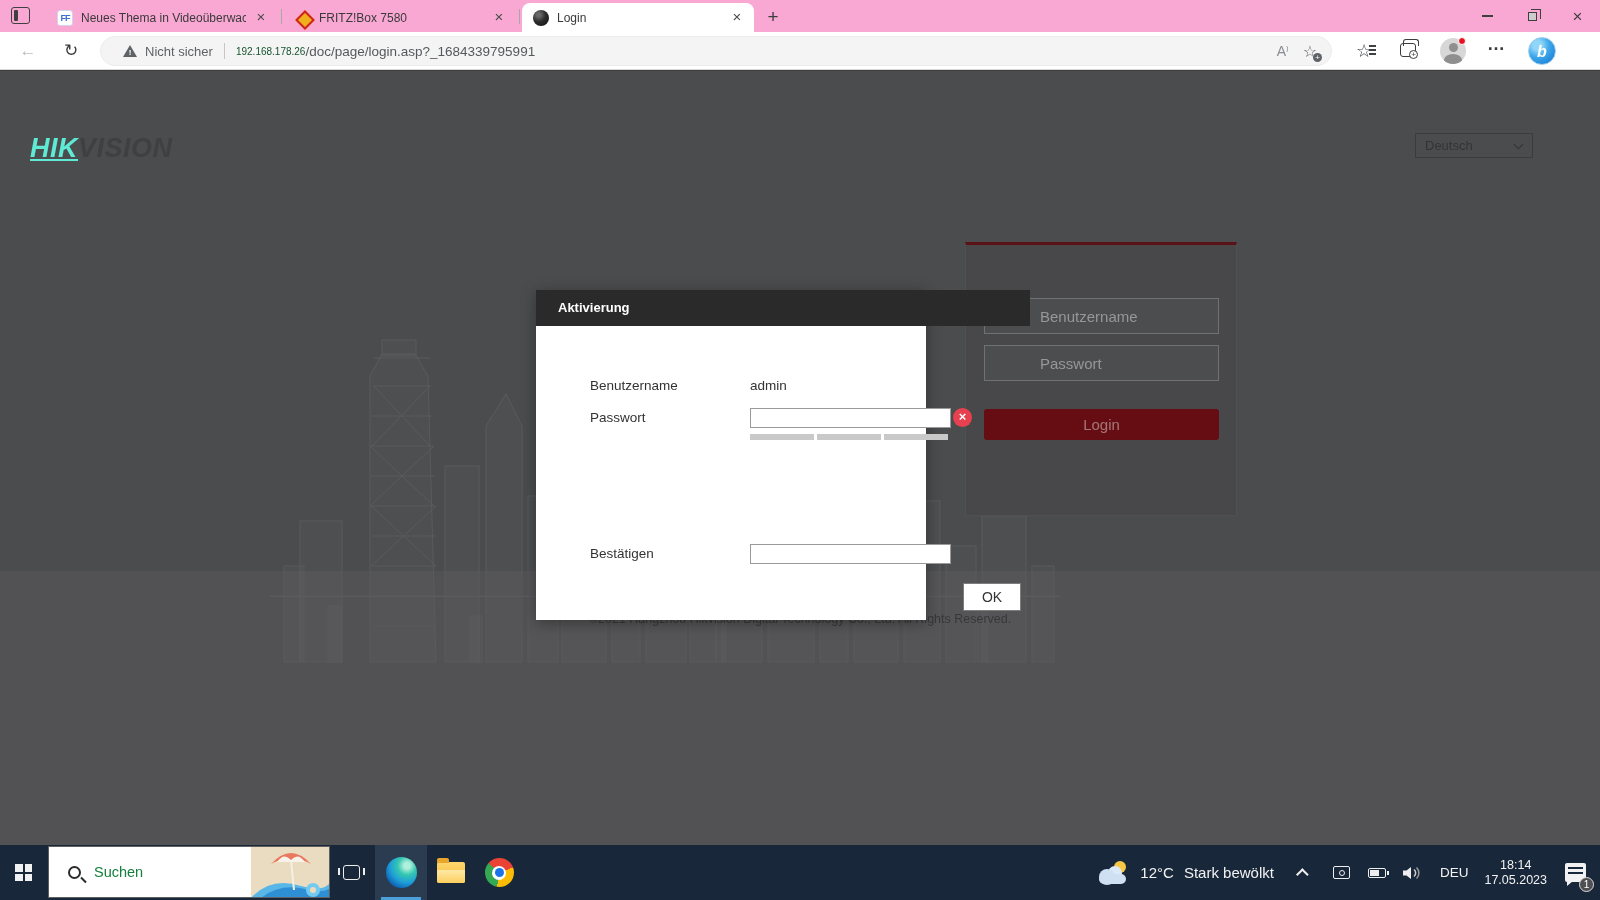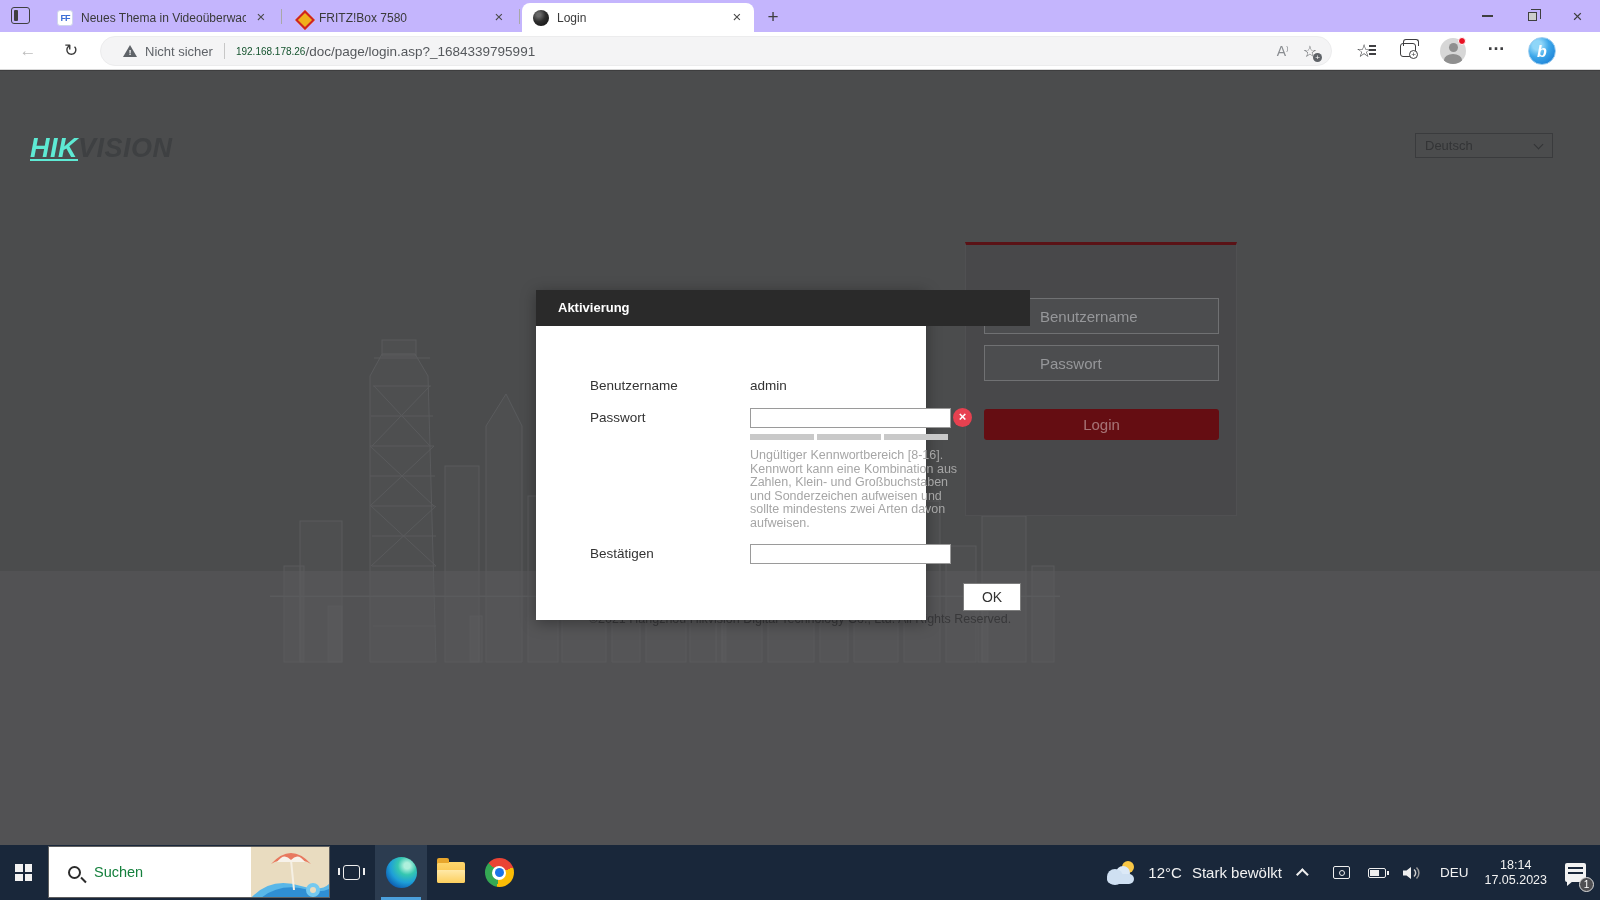--- a/index.html
+++ b/index.html
@@ -1,20 +1,20 @@
 <!DOCTYPE html>
 <html><head>
 <meta charset="utf-8">
 <style>
   * { margin:0; padding:0; box-sizing:border-box; }
   html,body { width:1600px; height:900px; overflow:hidden; }
   body { font-family:"Liberation Sans", sans-serif; position:relative; background:#4b4c4d; }
 
   
-  .tabstrip { position:absolute; left:0; top:0; width:1600px; height:32px; background:#c4b5fd; }
+  .tabstrip { position:absolute; left:0; top:0; width:1600px; height:32px; background:#f9a8d4; }
   .tab-actions { position:absolute; left:11px; top:7px; width:19px; height:17px; border:1.6px solid #3f3f3f; border-radius:3px; }
   .tab-actions::before { content:""; position:absolute; left:2px; top:2px; bottom:2px; width:4px; background:#3f3f3f; border-radius:1px; }
   .tab { position:absolute; top:3px; height:29px; display:flex; align-items:center; padding:0 8px 0 11px; width:232px; }
   .tab.active { background:#ffffff; border-radius:8px 8px 0 0; }
   .tab-title { flex:1; font-size:12px; color:#3a3a3a; white-space:nowrap; overflow:hidden; margin:0 6px 0 8px; }
   .tab-close { width:18px; height:18px; line-height:16px; text-align:center; font-size:15px; color:#4a4a4a; border-radius:4px; }
   .tab-divider { position:absolute; top:9px; width:1px; height:15px; background:#a8a8a8; }
   .favicon { width:16px; height:16px; flex:0 0 16px; position:relative; }
   .fav-ff { background:#fff; border:1px solid #cfd6ec; border-radius:3px; color:#3b6fd4; font-weight:bold; font-size:9px; line-height:14px; text-align:center; letter-spacing:-1px; }
   .fav-fritz { }
@@ -56,21 +56,21 @@
   .profile-dot { position:absolute; left:1458px; top:5px; width:8px; height:8px; border-radius:50%; background:#e81123; border:1.5px solid #fff; z-index:3; }
   .morebtn { left:1487px; top:2px; font-size:18px; letter-spacing:1px; color:#3d3d3f; font-weight:bold; }
   .bing { left:1528px; top:5px; width:28px; height:28px; border-radius:50%; background:radial-gradient(circle at 32% 28%, #8fd6f8 0 18%, #3da8ea 45%, #1272cf 100%); color:#fff; font-weight:bold; font-style:italic; font-size:16px; text-align:center; line-height:27px; border:1px solid #9ccdf0; }
 
   
   .page { position:absolute; left:0; top:70px; width:1600px; height:775px; background:#4b4c4d; border-top:1px solid #3e3e3f; overflow:hidden; }
   .band-bottom { position:absolute; left:0; top:500px; width:1600px; height:275px; background:#525254; }
   .logo { position:absolute; left:30px; top:62px; font-size:27px; font-weight:800; font-style:italic; letter-spacing:0.5px; }
   .logo .hik { color:#5eead4;text-decoration:underline; }
   .logo .vision { color:#3e4042; }
-  .lang-select { position:absolute; left:1415px; top:62px; width:138px; height:25px; border:1px solid #3a3b3d; color:#333436; font-size:13px; line-height:23px; padding-left:9px; }
+  .lang-select { position:absolute; left:1415px; top:62px; width:118px; height:25px; border:1px solid #3a3b3d; color:#333436; font-size:13px; line-height:23px; padding-left:9px; }
   .lang-chev { position:absolute; right:10px; top:7px; width:7px; height:7px; border-right:1.6px solid #333436; border-bottom:1.6px solid #333436; transform:rotate(45deg); }
   .skyline { position:absolute; left:270px; top:195px; }
   .login-panel { position:absolute; left:965px; top:171px; width:272px; height:274px; background:#48484a; border:1px solid #505052; border-top:3px solid #5a1216; }
   .lp-input { position:absolute; left:18px; width:235px; height:36px; background:#4c4d4f; border:1px solid #707173; font-size:15px; color:#98999b; padding-left:55px; font-family:"Liberation Sans", sans-serif; }
   .lp-input::placeholder { color:#96979a; opacity:1; }
   .lp-user { top:53px; }
   .lp-pass { top:100px; }
   .lp-btn { position:absolute; left:18px; top:164px; width:235px; height:31px; background:#650d12; border:none; border-radius:3px; color:rgba(255,255,255,0.42); font-size:15px; font-family:"Liberation Sans", sans-serif; }
   .page-footer { position:absolute; left:0; top:541px; width:1600px; text-align:center; font-size:12.5px; color:#38383a; }
 
@@ -114,21 +114,21 @@
   .chrome-ic { position:relative; width:29px; height:29px; border-radius:50%; background:conic-gradient(from -50deg, #ea4335 0 120deg, #fbbc05 120deg 240deg, #34a853 240deg 360deg); }
   .chrome-ic::before { content:""; position:absolute; left:7.5px; top:7.5px; width:14px; height:14px; border-radius:50%; background:#fff; }
   .chrome-ic::after { content:""; position:absolute; left:10px; top:10px; width:9px; height:9px; border-radius:50%; background:#1a73e8; }
   .tray { position:absolute; right:0; top:0; height:55px; display:flex; align-items:center; color:#f2f2f2; }
   .weather-ic { position:relative; width:34px; height:24px; margin-right:9px; }
   .weather-ic .sun { position:absolute; right:5px; top:0; width:12px; height:12px; border-radius:50%; background:#f9c746; }
   .weather-ic .cl1 { position:absolute; left:2px; top:8px; width:16px; height:16px; border-radius:50%; background:#cfe0f2; }
   .weather-ic .cl2 { position:absolute; left:11px; top:5px; width:14px; height:14px; border-radius:50%; background:#dce9f7; }
   .weather-ic .cl3 { position:absolute; left:2px; top:13px; width:27px; height:10px; border-radius:6px; background:#cfe0f2; }
   .weather-temp { font-size:15px; margin-right:10px; }
-  .weather-cond { font-size:15px; margin-right:18px; }
+  .weather-cond { font-size:15px; margin-right:26px; }
   .chev-up { width:9px; height:9px; border-left:2px solid #eee; border-top:2px solid #eee; transform:rotate(45deg) translateY(3px); margin-right:24px; }
   .monitor-ic { position:relative; width:17px; height:13px; border:1.6px solid #eee; border-radius:2px; margin-right:18px; }
   .monitor-ic::after { content:""; position:absolute; left:5px; top:3px; width:4px; height:4px; border-radius:50%; border:1.2px solid #eee; }
   .battery-ic { position:relative; width:18px; height:10px; border:1.4px solid #eee; border-radius:2px; margin-right:16px; }
   .battery-ic::before { content:""; position:absolute; right:-4px; top:2px; width:2px; height:4px; background:#eee; }
   .battery-ic::after { content:""; position:absolute; left:1px; top:1px; bottom:1px; width:9px; background:#eee; }
   .lang-code { font-size:13.5px; margin:0 16px 0 4px; }
   .clock { text-align:center; font-size:12.5px; line-height:15px; margin-right:18px; }
   .action-ic { position:relative; width:21px; height:19px; background:#f2f2f2; border-radius:2px; margin-right:14px; }
   .action-ic::before { content:""; position:absolute; left:3px; top:4px; width:15px; height:2px; background:#19273a; box-shadow:0 5px 0 #19273a; }
@@ -265,21 +265,20 @@
   <span class="dlg-value" style="top:88px;">admin</span>
 
   <span class="dlg-label" style="top:120px;">Passwort</span>
   <input class="dlg-input" style="top: 118px;" type="password">
   <span class="err-badge">×</span>
 
   <span class="sbar" style="left:214px;"></span>
   <span class="sbar" style="left:281px;"></span>
   <span class="sbar" style="left:348px;"></span>
 
-  <div class="hint">Ungültiger Kennwortbereich [8-16]. Kennwort kann eine Kombination aus Zahlen, Klein- und Großbuchstaben und Sonderzeichen aufweisen und sollte mindestens zwei Arten davon aufweisen.</div>
 
   <span class="dlg-label" style="top:256px;">Bestätigen</span>
   <input class="dlg-input" style="top: 254px;" type="password">
 
   <button class="ok-btn">OK</button>
 </div>
 
 <div class="taskbar">
   <div class="start">
     <span class="win-logo">

